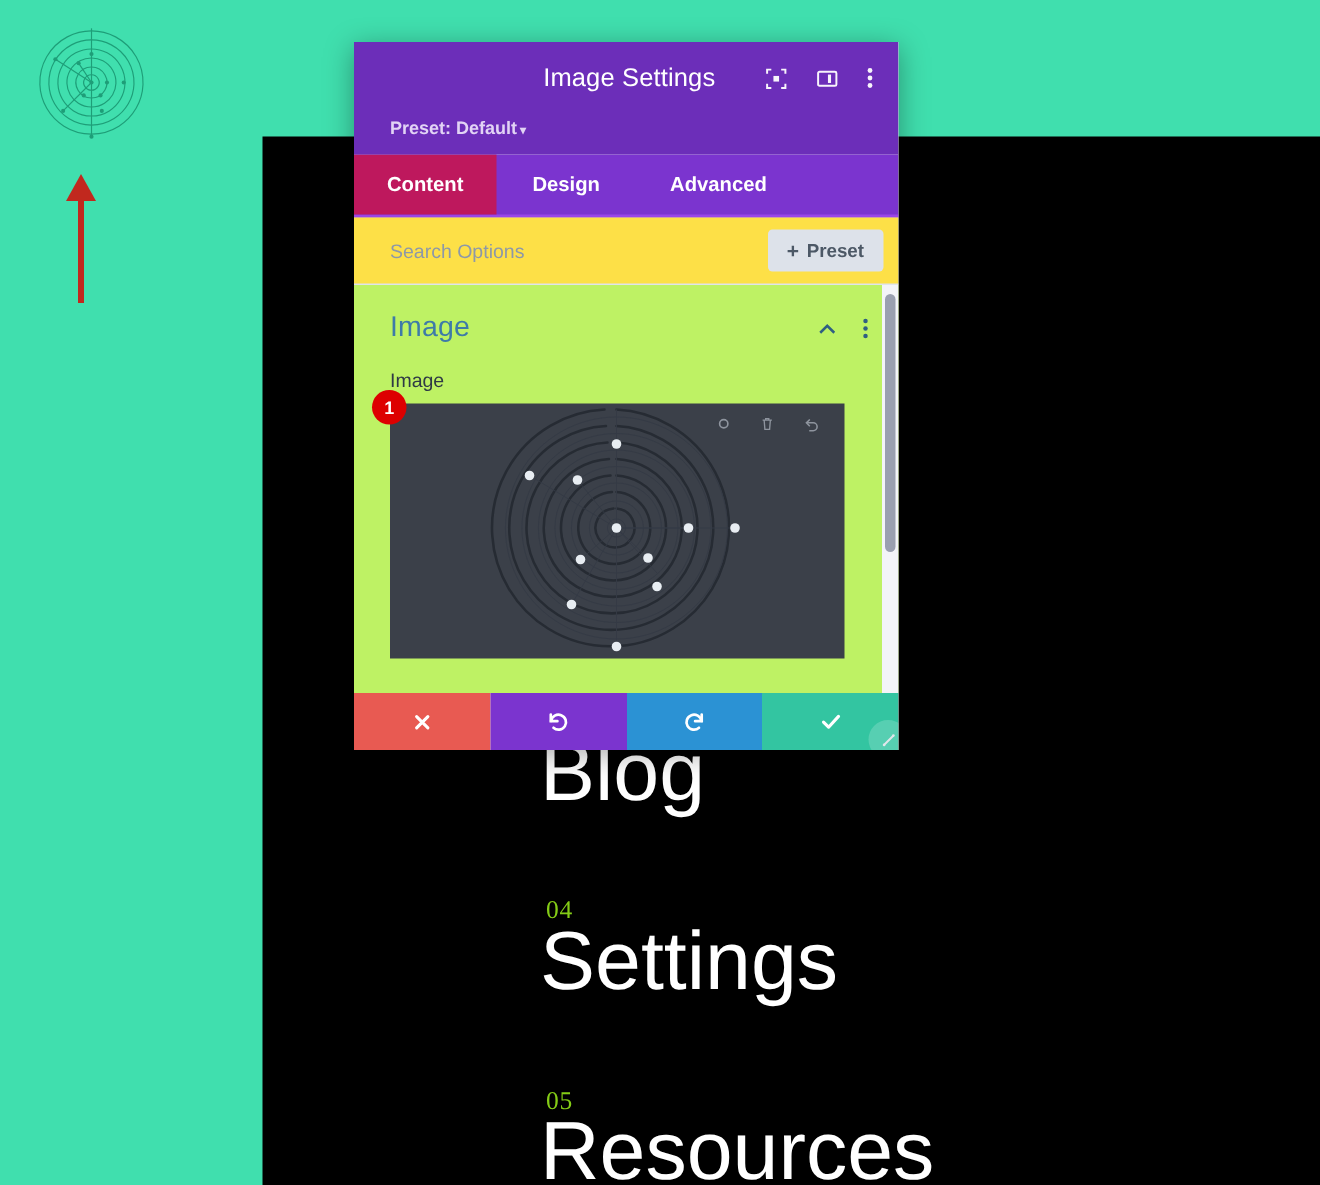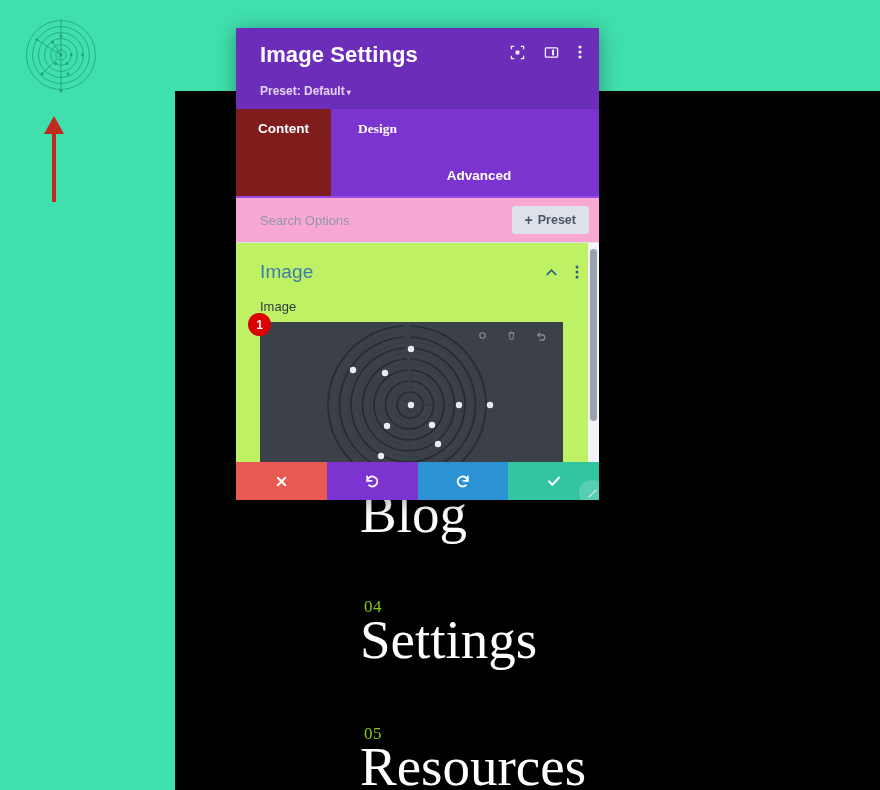--- a/index.html
+++ b/index.html
@@ -31,21 +31,21 @@
   .nav-num {
     font-family: "Liberation Serif", serif;
     font-size: 17px;
     color: #84cc16;
     letter-spacing: .5px;
     display: block;
     margin-left: 4px;
     margin-bottom: -6px;
   }
   .nav-title {
-    font-family: Liberation Serif, serif;
+    font-family: Liberation Sans, sans-serif;
     font-size: 55px;
     line-height: 1.06;
     color: #ffffff;
     font-weight: 400;
     display: block;
   }
 
   
   .brand-logo {
     position: absolute;
@@ -70,22 +70,23 @@
     display: flex; flex-direction: column;
     overflow: hidden;
   }
   .modal-header {
     background: #6c2eb9;
     padding: 14px 20px 11px 24px;
     position: relative;
     flex: 0 0 auto;
   }
   .modal-title {
-    color: #fff; font-size: 22px; font-weight: bold;
+    color: #fff; font-size: 17px; font-weight: normal;
     letter-spacing: .1px;
+    text-align: center;
   }
   .modal-preset {
     color: #e2d3f5; font-size: 12px; font-weight: bold;
     margin-top: 16px;
   }
   .preset-caret { font-size: 8px; margin-left: 2px; }
   .header-actions {
     position: absolute; right: 17px; top: 16px;
     display: flex; align-items: center; gap: 19px;
   }
@@ -99,26 +100,26 @@
   }
   .tab-btn {
     padding: 12px 0 13px 0;
     color: #ffffff;
     font-size: 13.5px;
     font-weight: bold;
     text-align: center;
     cursor: pointer;
   }
   .tab-btn.tab-0 { width: 95px; }
-  .tab-btn.tab-1 { width: 93px; font-family: Liberation Serif, serif; }
-  .tab-btn.tab-2 { width: 110px; margin-top: 47px; }
-  .tab-btn.is-active { background: #7f1d1d; }
+  .tab-btn.tab-1 { width: 93px; }
+  .tab-btn.tab-2 { width: 110px; }
+  .tab-btn.is-active { background: #be185d; }
 
   .search-row {
-    background: #f9a8d4;
+    background: #fde047;
     display: flex; align-items: center;
     padding: 8px 10px 8px 24px;
     border-bottom: 1px solid #dfe4ec;
     flex: 0 0 auto;
   }
   .search-field {
     flex: 1; border: 0; outline: none; background: transparent;
     font-size: 13px; color: #4c5866;
     font-family: "Liberation Sans", sans-serif;
   }

